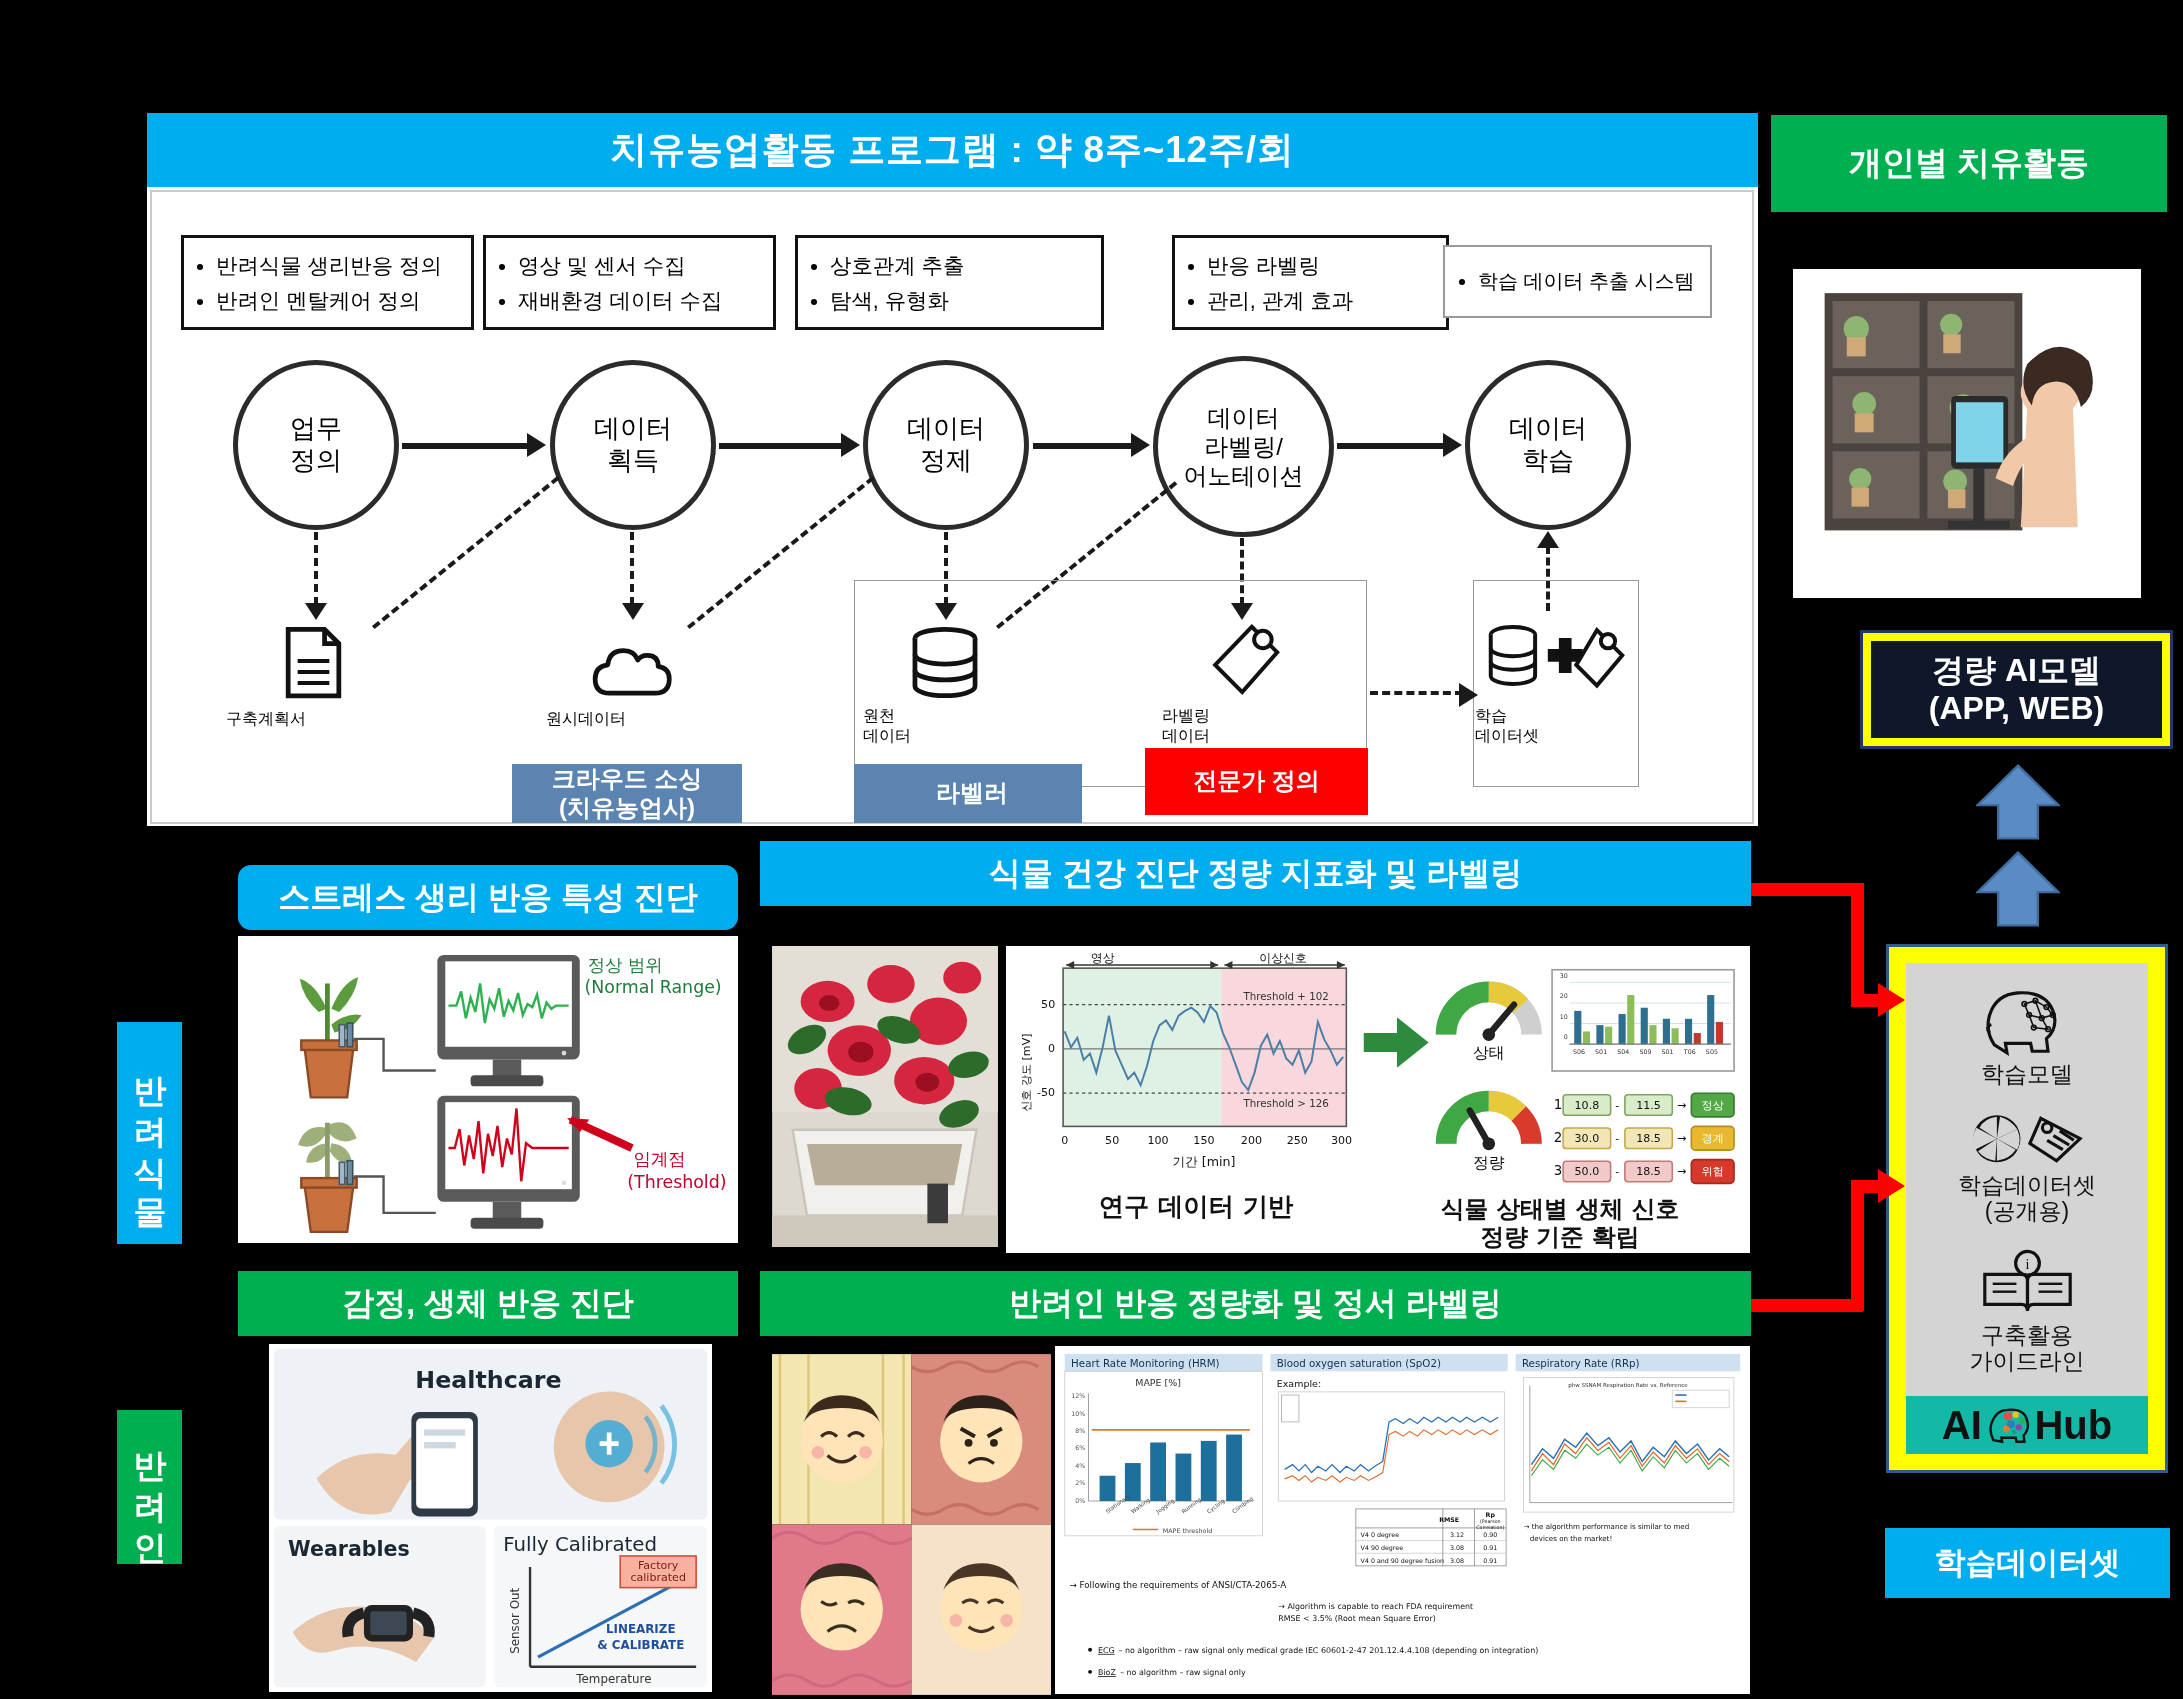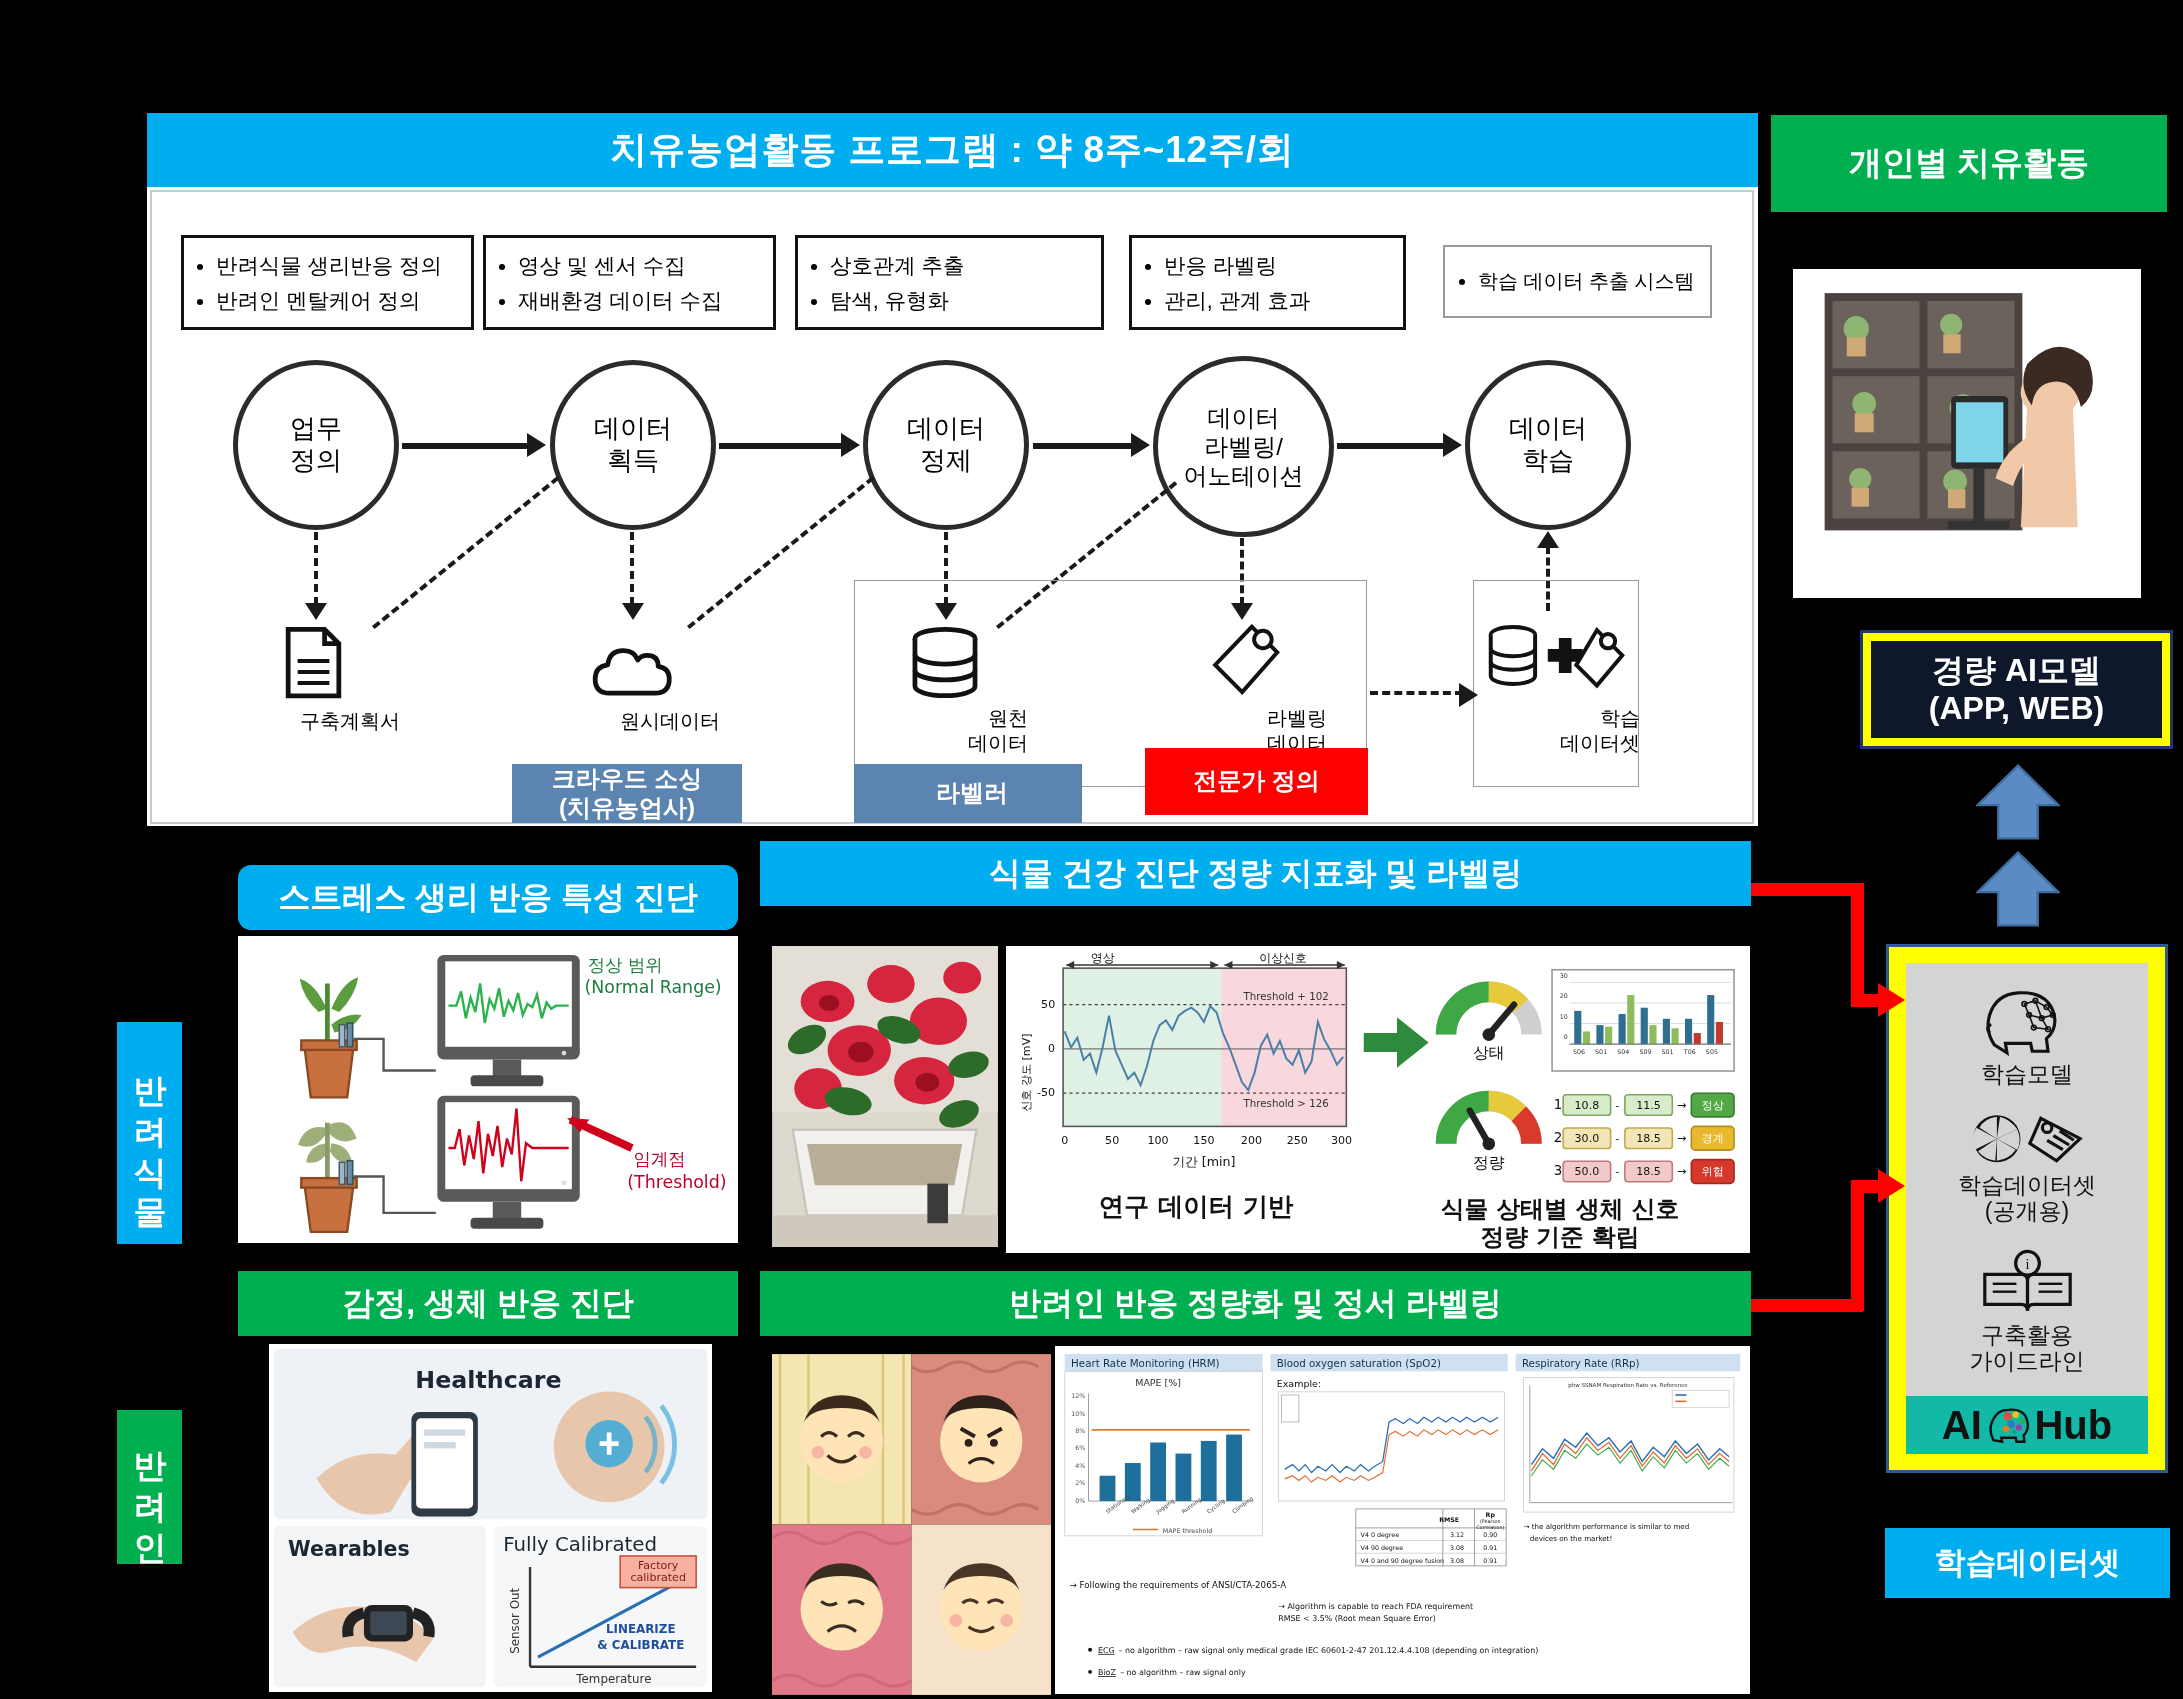--- a/index.html
+++ b/index.html
@@ -27,21 +27,21 @@
   .arrow-head{width:0;height:0;border-top:12px solid transparent;border-bottom:12px solid transparent;
      border-left:19px solid #1a1a1a;}
 
   .dash-v{border-left:4.8px dashed #1a1a1a;}
   .dash-line{background:transparent;border-top:4.8px dashed #1a1a1a;transform-origin:0 0;}
   .tri-down{width:0;height:0;border-left:11px solid transparent;border-right:11px solid transparent;
      border-top:17.4px solid #1a1a1a;}
   .tri-up{width:0;height:0;border-left:11px solid transparent;border-right:11px solid transparent;
      border-bottom:17.4px solid #1a1a1a;}
 
-  .icon-cap{font-size:20px;color:#000;line-height:1.25;text-align:right;}
+  .icon-cap{font-size:16px;color:#000;line-height:1.25;text-align:left;}
 
   .role-tag{color:#fff;font-size:24px;font-weight:bold;line-height:1.2;}
   .role-blue{background:#5B84B1;}
   .role-red{background:#FF0000;}
 
   .inner-frame{border:1.6px solid #9a9a9a;background:transparent;}
 
   
   #personal-activity{left:1771px;top:115px;width:396px;height:97px;background:#00B050;color:#fff;
      font-size:33px;font-weight:bold;}
@@ -91,21 +91,21 @@
       <li>영상 및 센서 수집</li>
       <li>재배환경 데이터 수집</li>
     </ul>
 </div>
 <div class="abs spec-box" style="left:795px;top:235px;width:309px;height:95px;">
   <ul>
       <li>상호관계 추출</li>
       <li>탐색, 유형화</li>
     </ul>
 </div>
-<div class="abs spec-box" style="left:1129px;top:235px;width:277px;height:95px;">
+<div class="abs spec-box" style="left:1172px;top:235px;width:277px;height:95px;">
   <ul>
       <li>반응 라벨링</li>
       <li>관리, 관계 효과</li>
     </ul>
 </div>
 <div class="abs spec-box light ctr" style="left:1443px;top:245px;width:269px;height:73px;">
   <ul style="padding-left:20.6px;">
       <li style="font-size:20px;">학습 데이터 추출 시스템</li>
     </ul>
 </div>

